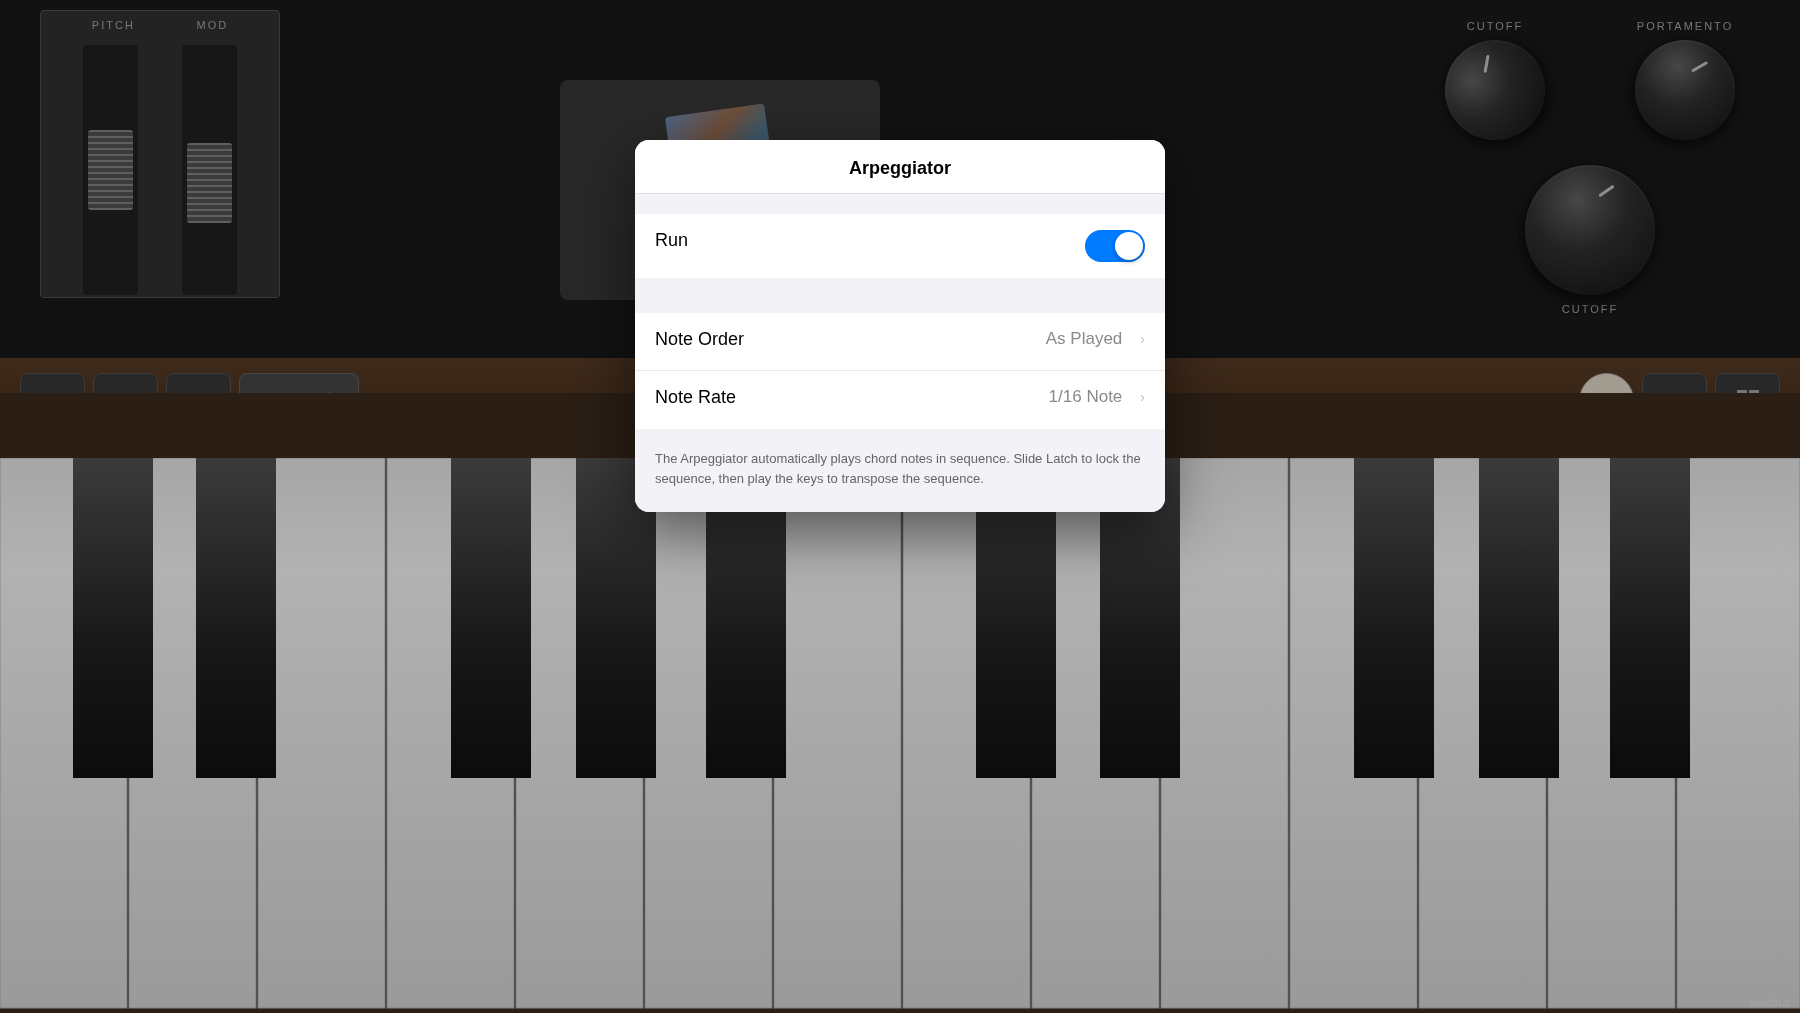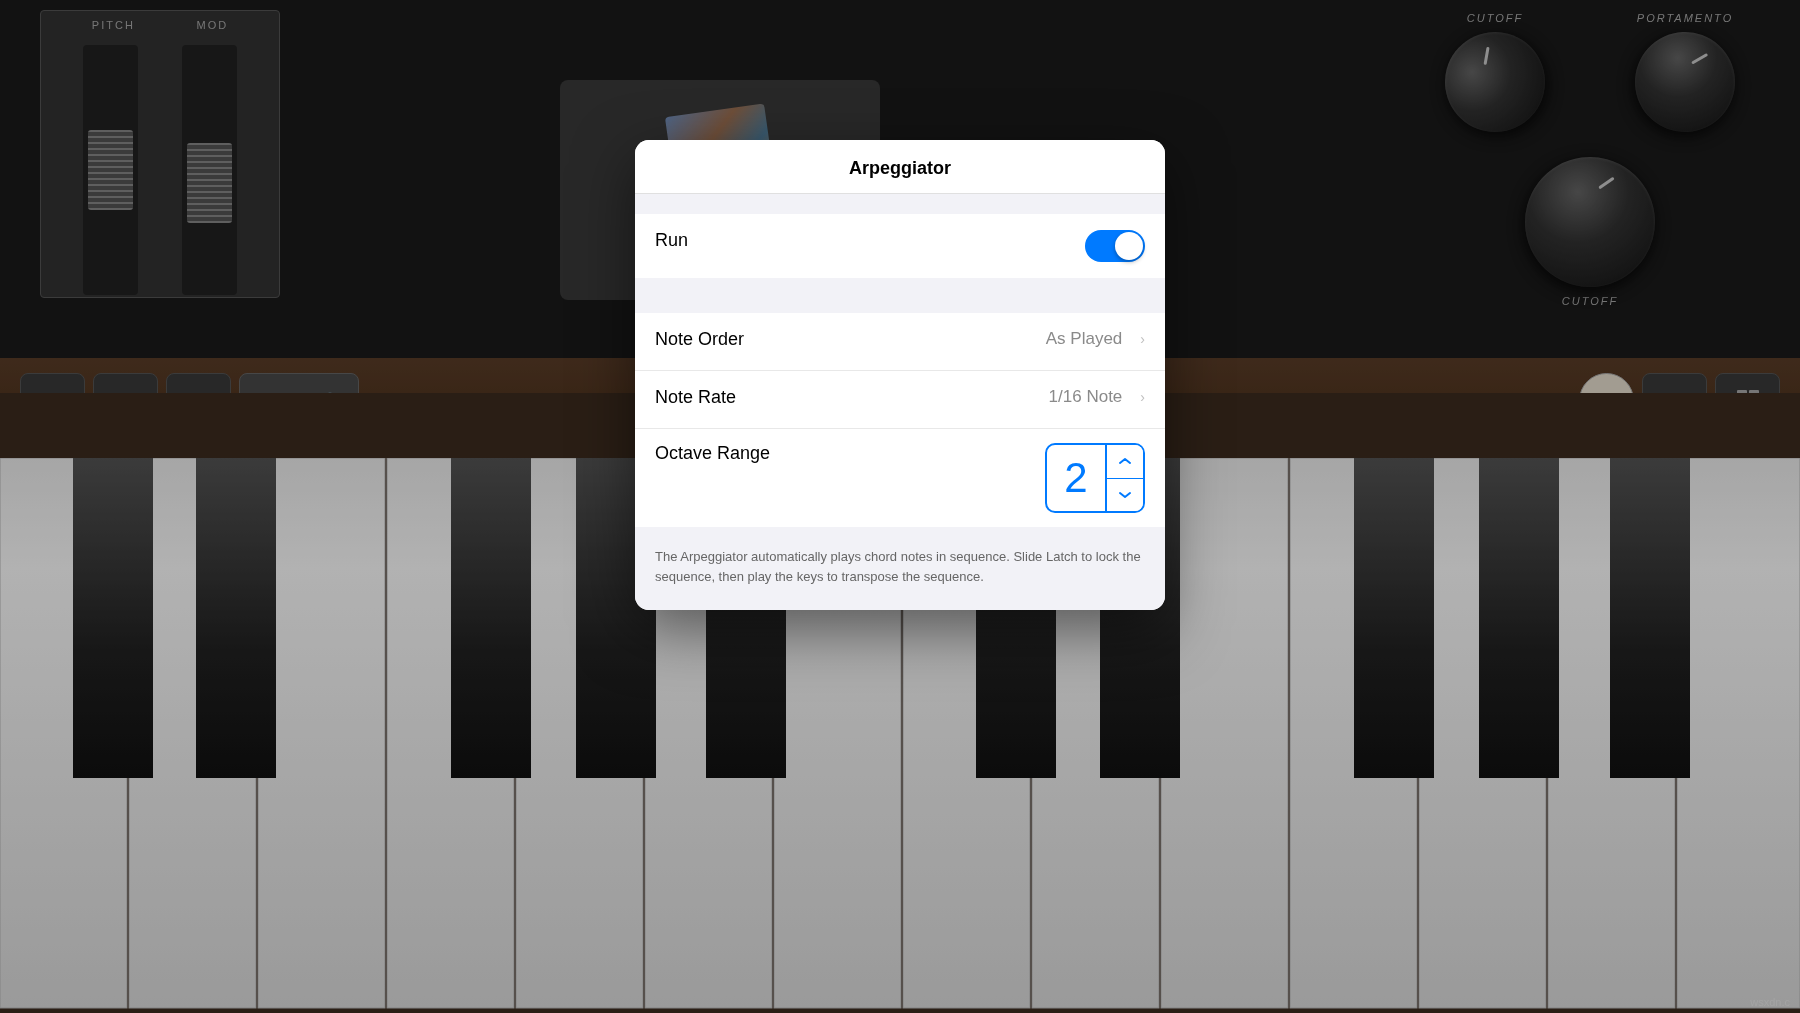--- a/index.html
+++ b/index.html
@@ -85,22 +85,21 @@
       position: absolute;
       top: 0; right: 0;
       width: 420px;
       height: 380px;
       background: #1a1a1a;
     }
 
     .knob-row {
       display: flex;
       justify-content: space-around;
-      padding: 12px 20px 0;
-      font-style: italic;
+      padding: 20px 20px 0;
     }
 
     .knob-group {
       display: flex;
       flex-direction: column;
       align-items: center;
     }
 
     .knob-label {
       color: #aaa;
@@ -599,38 +598,20 @@
     </div>
 
     <div class="modal-row">
       <span class="row-label">Note Rate</span>
       <div class="row-value">
         <span>1/16 Note</span>
         <span class="chevron">›</span>
       </div>
     </div>
 
-    <div class="modal-row" style="border-bottom: none; padding: 14px 20px;">
-      <span class="row-label">Octave Range</span>
-      <div class="stepper">
-        <span class="stepper-value">2</span>
-        <div class="stepper-buttons">
-          <div class="stepper-btn">
-            <svg width="12" height="8" viewBox="0 0 12 8">
-              <path d="M1 6 L6 2 L11 6" stroke="#007AFF" stroke-width="2" fill="none" stroke-linecap="round" stroke-linejoin="round"></path>
-            </svg>
-          </div>
-          <div class="stepper-btn">
-            <svg width="12" height="8" viewBox="0 0 12 8">
-              <path d="M1 2 L6 6 L11 2" stroke="#007AFF" stroke-width="2" fill="none" stroke-linecap="round" stroke-linejoin="round"></path>
-            </svg>
-          </div>
-        </div>
-      </div>
-    </div>
   </div>
 
   <div class="modal-footer">
     <span>The Arpeggiator automatically plays chord notes in sequence. Slide Latch to lock the sequence, then play the keys to transpose the sequence.</span>
   </div>
 </div>
 
 <div class="watermark">wsxdn.c</div>
 
 </body></html>

